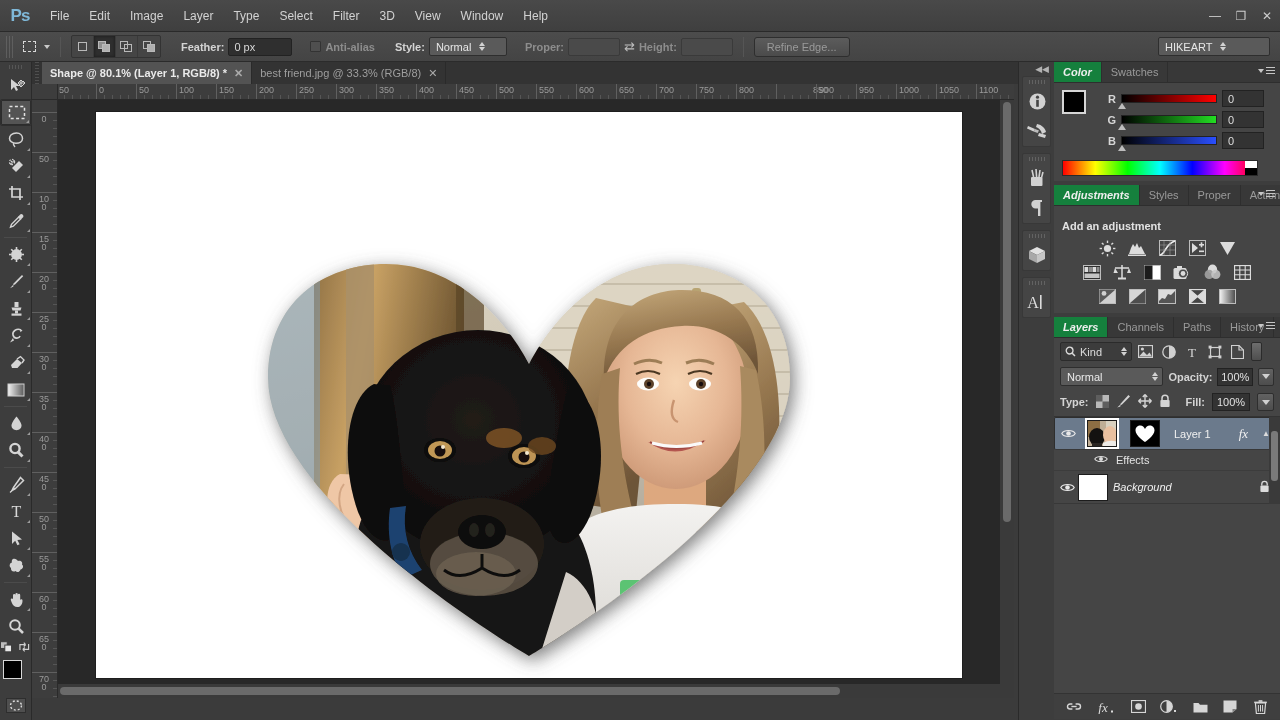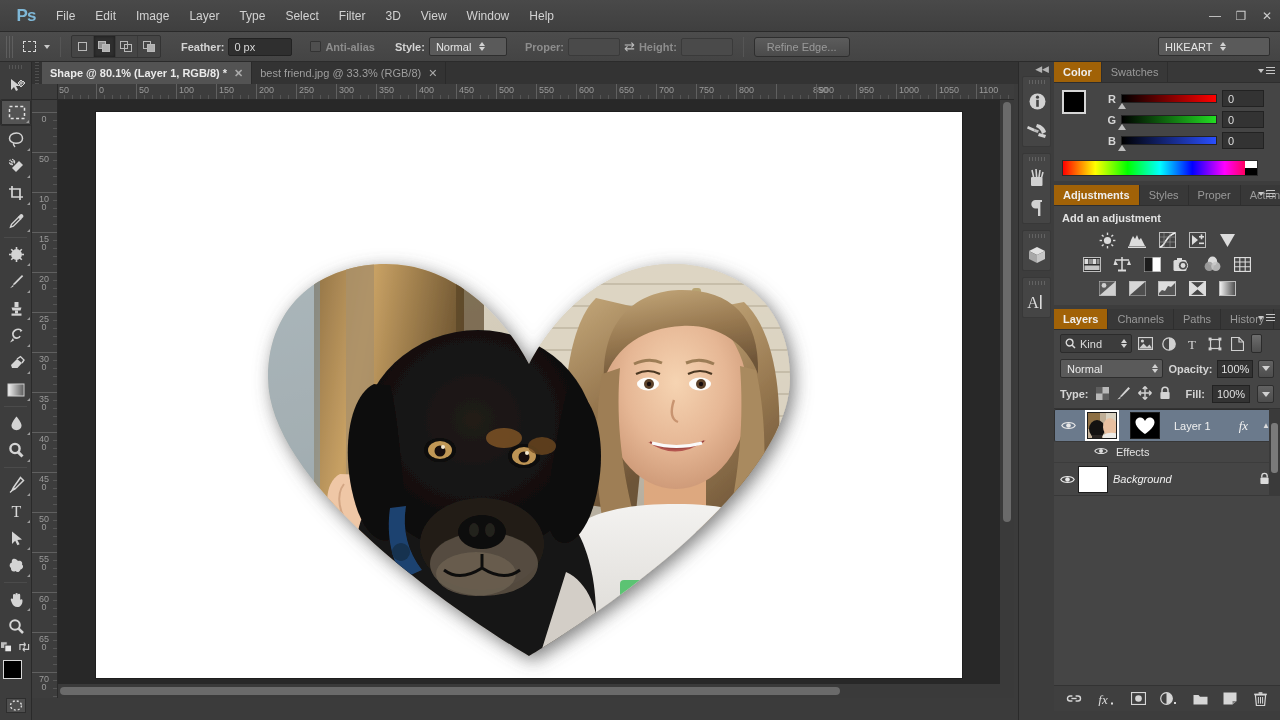--- a/index.html
+++ b/index.html
@@ -7,21 +7,21 @@
   body{
     font-family:"Liberation Sans", sans-serif;
     background:#3b3b3b; color:#c8c8c8; font-size:11px;
     -webkit-font-smoothing:antialiased;
   }
   #app{ position:relative; width:1280px; height:720px; }
 
   
   .menubar{ position:absolute; left:0; top:0; width:1280px; height:32px;
     background:linear-gradient(#494949,#3f3f3f); display:flex; align-items:center;
-    border-bottom:1px solid #2a2a2a;padding-left:6px; }
+    border-bottom:1px solid #2a2a2a; }
   .ps-logo{ width:40px; height:32px; display:flex; align-items:center; justify-content:center;
     font-weight:bold; font-size:17px; color:#7fb8d8; letter-spacing:-1px;
     font-family:"Liberation Sans", sans-serif; }
   .menubar .mi{ padding:0 10px; height:32px; line-height:32px; font-size:12px; color:#d2d2d2; cursor:default; }
   .win-ctrls{ position:absolute; right:0; top:0; height:32px; display:flex; align-items:center; }
   .win-ctrls div{ width:26px; height:32px; display:flex; align-items:center; justify-content:center;
     font-size:12px; color:#cdcdcd; }
 
   
   .optbar{ position:absolute; left:0; top:32px; width:1280px; height:30px;
@@ -130,21 +130,21 @@
      center/16px 4px no-repeat; opacity:.6; }
   .dicon{ width:28px; height:30px; display:flex; align-items:center; justify-content:center; }
 
   
   .panels{ position:absolute; left:1054px; top:62px; width:226px; height:658px; background:#3d3d3d; }
   .pnl{ background:#454545; }
   .pnl-tabs{ display:flex; height:21px; background:#383838; align-items:stretch;
      border-bottom:1px solid #2e2e2e; position:relative; }
   .pnl-tab{ padding:0 9px; display:flex; align-items:center; font-size:11px; color:#9a9a9a;
      border-right:1px solid #2e2e2e; }
-  .pnl-tab.active{ background:#a16207; color:#eee; font-weight:bold; }
+  .pnl-tab.active{ background:#15803d; color:#eee; font-weight:bold;font-style:italic; }
   .pnl-menu{ position:absolute; right:5px; top:5px; display:flex; gap:2px; align-items:center; }
   .pnl-menu .ar{ width:0;height:0;border-left:3px solid transparent;border-right:3px solid transparent;
      border-top:4px solid #c6c6c6; }
   .pnl-menu .ln{ width:9px; height:7px;
      background:repeating-linear-gradient(#c6c6c6 0 1px,transparent 1px 3px); }
 
   
   .color-body{ padding:7px 8px 6px 8px; position:relative; height:98px; }
   .cswatch{ position:relative; width:34px;height:34px; }
   .cs-fg{ position:absolute; left:0; top:0; width:24px;height:24px;background:#000;
@@ -158,21 +158,21 @@
      border-left:4.5px solid transparent;border-right:4.5px solid transparent;border-bottom:6px solid #bdbdbd; }
   .cval{ width:42px; height:17px; background:#333; border:1px solid #222; color:#dedede;
      font-size:11px; line-height:16px; padding-left:5px; }
   .spectrum{ position:absolute; left:8px; bottom:5px; width:196px; height:16px; border:1px solid #2a2a2a;
      background:linear-gradient(to right,#f00,#ff0,#0f0,#0ff,#00f,#f0f,#f00); }
   .spectrum .wb{ position:absolute; right:0; top:0; width:12px; height:100%;
      background:linear-gradient(#fff 0 50%,#000 50% 100%); }
 
   
   .adj-body{ padding:6px 8px 8px 8px; }
-  .adj-title{ font-size:11px; color:#e2e2e2; font-weight:bold; margin-bottom:7px; }
+  .adj-title{ font-size:11px; color:#e2e2e2; font-weight:bold; margin-bottom:7px;margin-top:8px; }
   .adj-grid{ display:flex; flex-direction:column; gap:6px; align-items:center; }
   .adj-row{ display:flex; gap:10px; }
   .adj-ic{ width:20px;height:18px; display:flex;align-items:center;justify-content:center; }
 
   
   .lyr-ctl{ display:flex; align-items:center; gap:4px; padding:4px 6px; }
   .kindsel{ display:flex; align-items:center; gap:4px; background:#3c3c3c; border:1px solid #2b2b2b;
      border-radius:2px; height:19px; padding:0 4px; width:72px; color:#dcdcdc; font-size:11px; }
   .fico{ width:19px;height:19px; display:flex; align-items:center; justify-content:center; }
   .togg{ width:11px; height:19px; background:linear-gradient(#6e6e6e,#4e4e4e);

